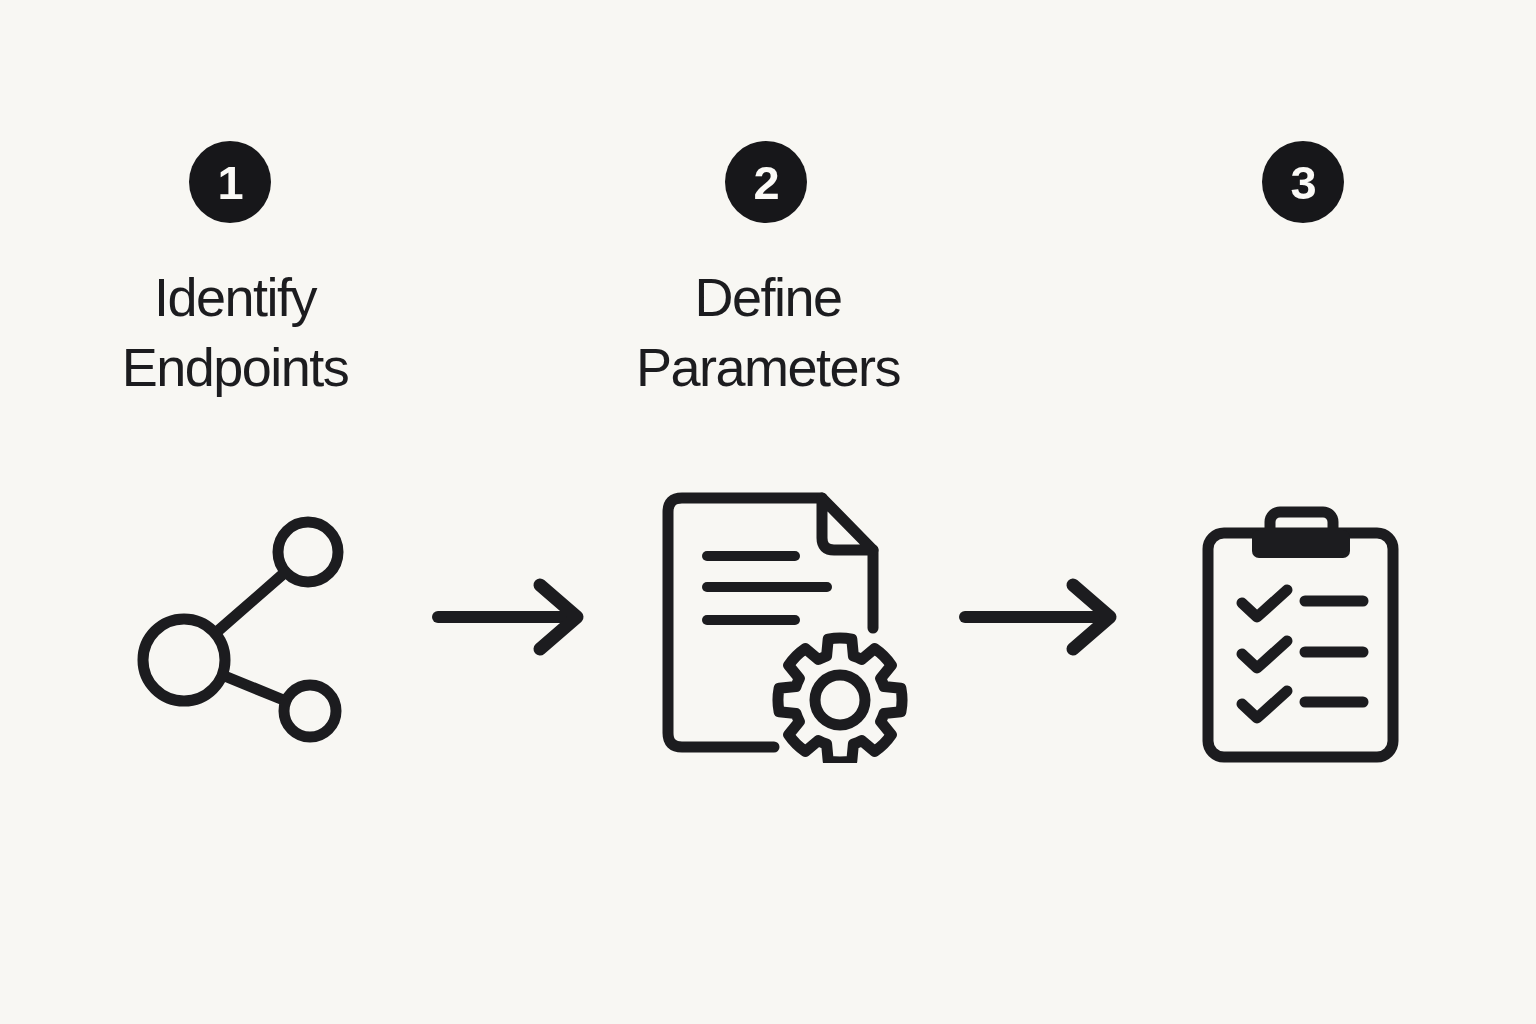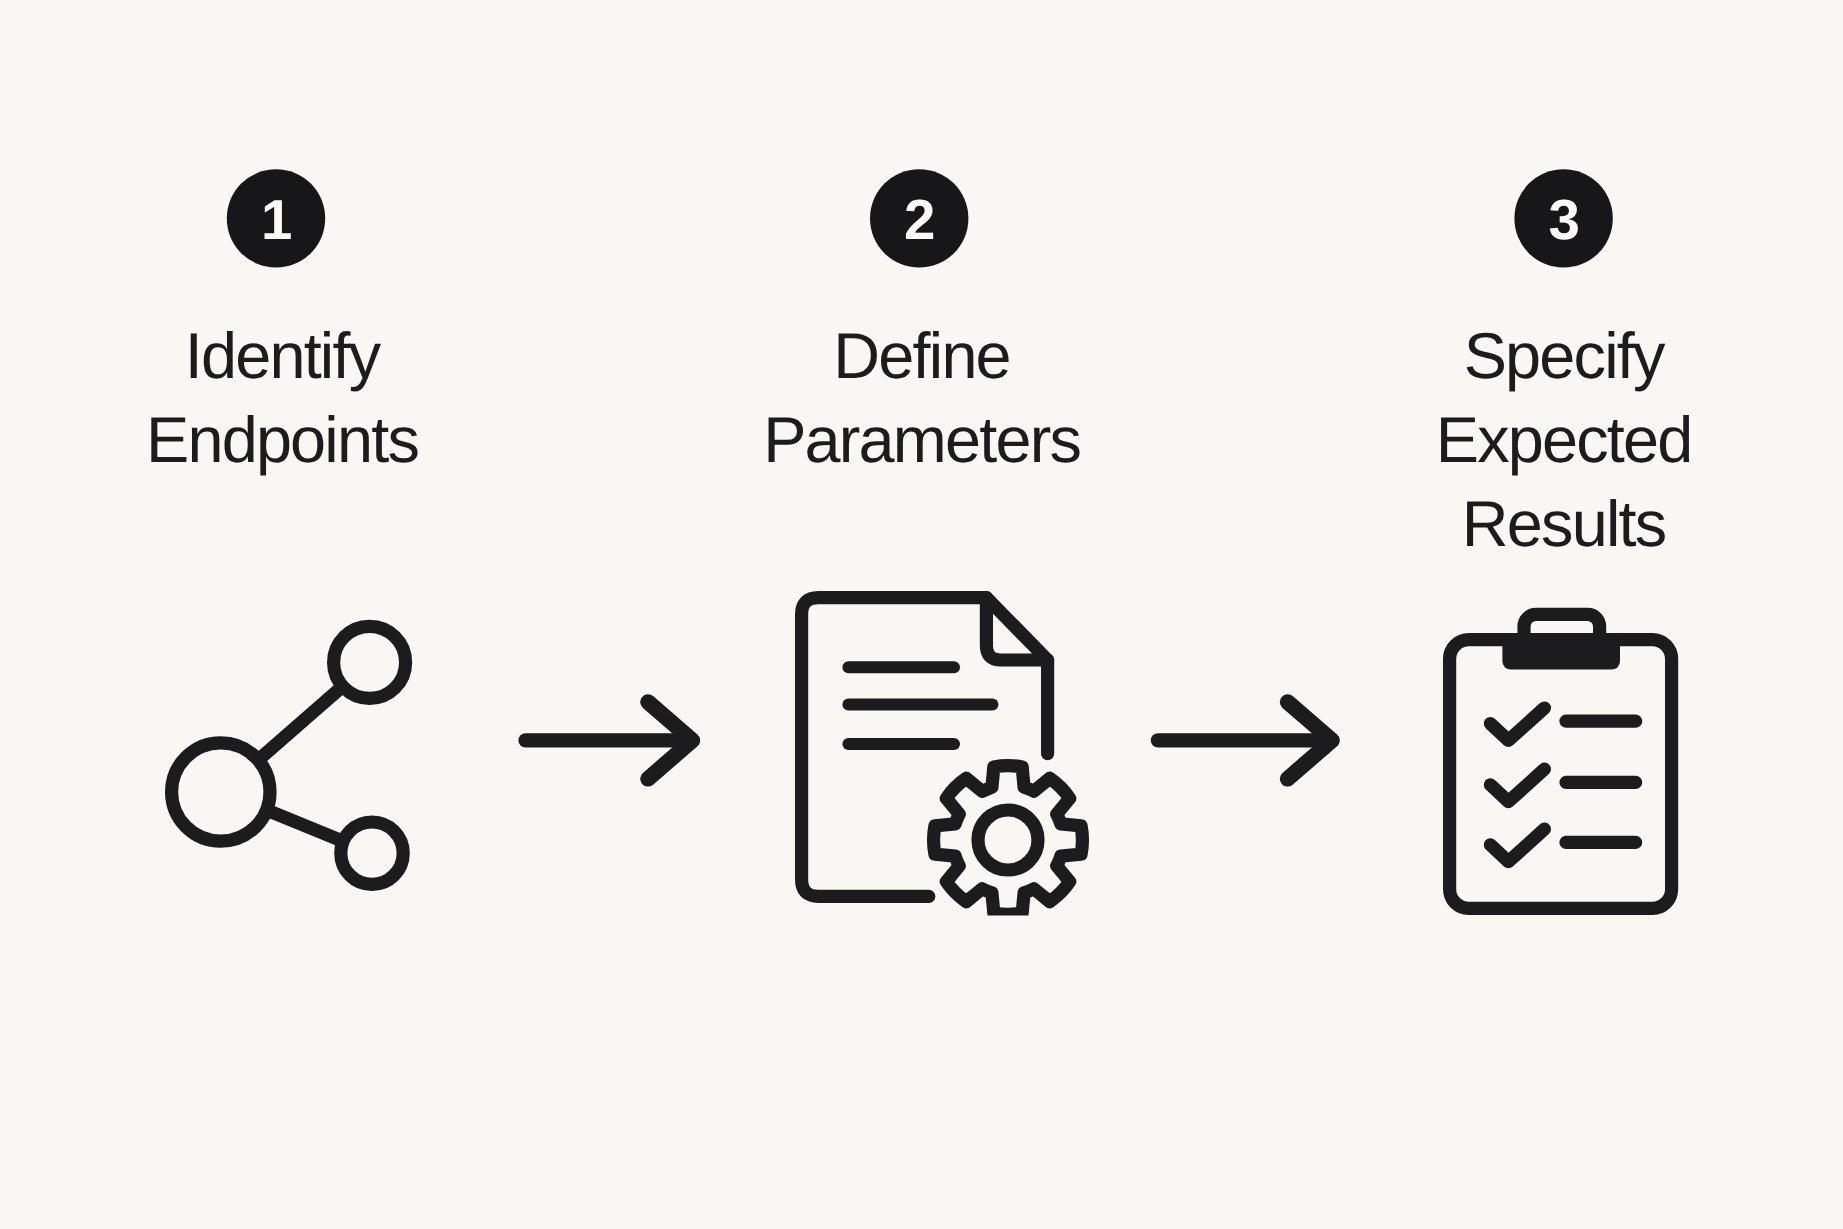--- a/index.html
+++ b/index.html
@@ -96,23 +96,20 @@
   </svg>
 
   <svg class="arrow-svg" style="left:955px;top:568px;" width="165" height="100" viewBox="0 0 165 100">
     <line class="ink-stroke rc" x1="10" y1="49" x2="144" y2="49" stroke-width="12"></line>
     <polyline class="ink-stroke rc" points="118,17 155,49 118,81" stroke-width="13"></polyline>
   </svg>
 
   <div class="badge" style="left:1262px;">
     <span>3</span>
   </div>
-  <div class="step-title" style="left:1103px;">Specify
-Expected
-Results</div>
 
   <svg class="icon-svg" style="left:1195px;top:500px;" width="215" height="270" viewBox="0 0 215 270">
 
     <rect class="ink-stroke bg-fill" x="75" y="12" width="63" height="34" rx="10" stroke-width="11"></rect>
 
     <rect class="ink-stroke bg-fill" x="13" y="33" width="185" height="224" rx="16" stroke-width="11"></rect>
 
     <rect class="ink-fill" x="57" y="30" width="98" height="28" rx="7"></rect>
 
     <path class="ink-stroke rc" stroke-width="11" d="M47 103 L62 117 L92 90"></path>

